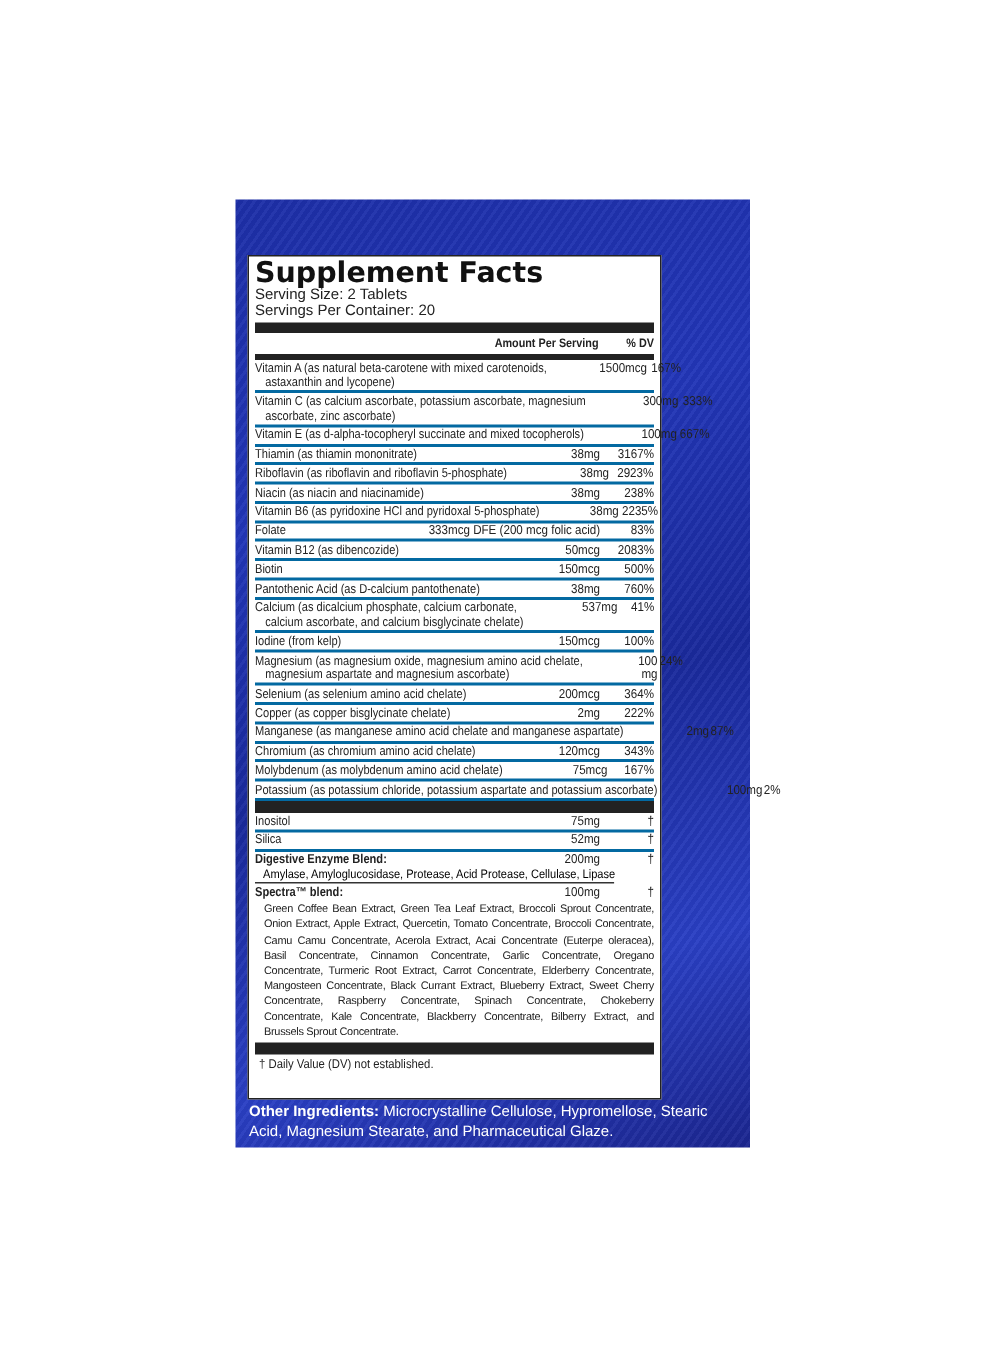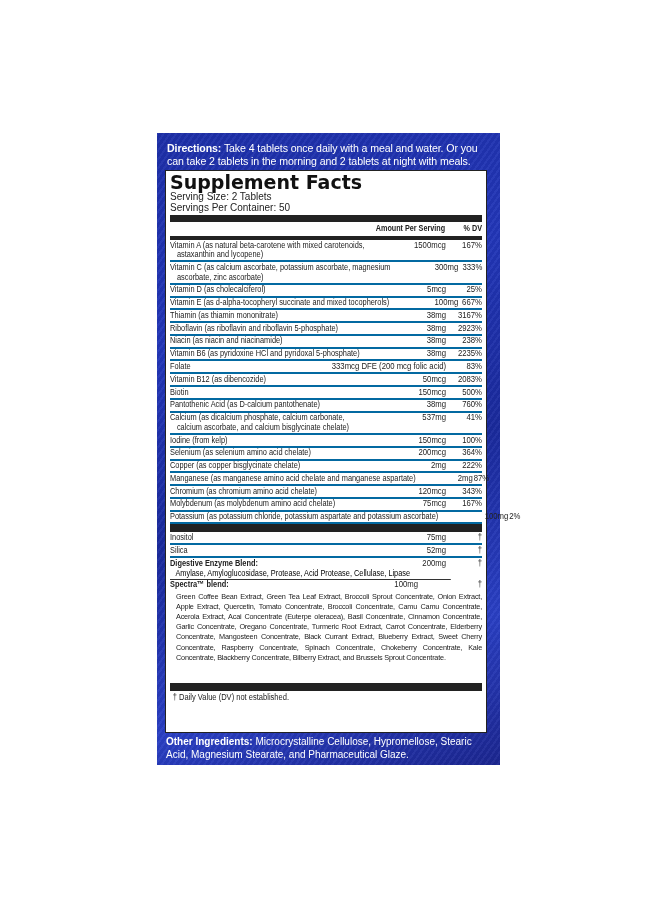--- a/index.html
+++ b/index.html
@@ -16,21 +16,21 @@
     content: ""; position: absolute; inset: 0;
     background: repeating-linear-gradient(125deg, rgba(255,255,255,0.04) 0 2px, rgba(0,0,0,0.04) 2px 5px);
     pointer-events: none;
   }
   .directions {
     position: absolute; left: 10px; top: 9px; width: 325px;
     color: #ffffff; font-size: 10.6px; line-height: 12.5px; letter-spacing: -0.1px; z-index: 1;
   }
   .directions b { font-weight: bold; }
   .label {
-    position: absolute; left: 8px; top: 37px; width: 322px; height: 563px;
+    position: absolute; left: 8px; top: 37px; width: 276px; height: 563px;
     background: #ffffff; box-sizing: border-box; padding: 0 4px; z-index: 1;
     border: 1px solid #222;
   }
   .sf-title {
     font-family: "DejaVu Sans", sans-serif; font-weight: bold; font-size: 19px;
     letter-spacing: 0px; margin-top: 1px; line-height: 20px; color: #111;
   }
   .serving { font-size: 10px; line-height: 10.5px; color: #222; }
   .bar-thick { height: 7px; background: #222; margin-top: 2px; }
   .hdr {
@@ -49,64 +49,56 @@
   .row .name .sub { padding-left: 8px; display: block; }
   .row .amt { width: 50px; text-align: right; transform: scaleX(0.9); transform-origin: right; }
   .row .dv { width: 36px; text-align: right; transform: scaleX(0.9); transform-origin: right; }
   .row.folate .name { flex: 0 0 auto; }
   .row.folate .amt { flex: 1; width: auto; }
   .sep { height: 8px; background: #222; margin: 0; }
   .row.blend .name b { font-weight: bold; }
   .blend-detail { font-size: 8.2px; line-height: 10px; padding-left: 6px; transform: scaleX(0.9); transform-origin: left; white-space: nowrap; }
   .spectra-text {
     font-size: 7.3px; line-height: 10.2px; color: #222; text-align: justify;
-    padding: 1px 0 20px 6px; letter-spacing: -0.2px;
+    padding: 1px 0 2px 6px; letter-spacing: -0.2px;
   }
   .footnote { font-size: 8.4px; line-height: 12px; padding-left: 3px; transform: scaleX(0.9); transform-origin: left; color: #222; }
   .other {
     position: absolute; left: 9px; top: 603px; width: 325px;
     color: #ffffff; font-size: 10px; line-height: 12.5px; z-index: 1;
   }
 </style>
 </head>
 <body>
 
 <div class="panel">
-  <div class="directions">
-    <b>Directions:</b><span> Take 4 tablets once daily with a meal and water. Or you can take 2 tablets in the morning and 2 tablets at night with meals.</span>
-  </div>
 
   <div class="label">
     <div class="sf-title">Supplement Facts</div>
     <div class="serving">Serving Size: 2 Tablets</div>
-    <div class="serving">Servings Per Container: 50</div>
+    <div class="serving">Servings Per Container: 20</div>
     <div class="bar-thick"></div>
     <div class="hdr">
       <span class="amt">Amount Per Serving</span>
       <span class="dv">% DV</span>
     </div>
     <div class="bar-mid"></div>
 
     <div id="nutrients">
         <div class="row">
           <span class="name"><span>Vitamin A (as natural beta-carotene with mixed carotenoids,</span><span class="sub">astaxanthin and lycopene)</span></span>
           <span class="amt">1500mcg</span>
           <span class="dv">167%</span>
         </div>
         <div class="row">
           <span class="name"><span>Vitamin C (as calcium ascorbate, potassium ascorbate, magnesium</span><span class="sub">ascorbate, zinc ascorbate)</span></span>
           <span class="amt">300mg</span>
           <span class="dv">333%</span>
         </div>
         <div class="row">
-          <span class="name"><span>Vitamin D (as cholecalciferol)</span></span>
-          <span class="amt">5mcg</span>
-          <span class="dv">25%</span>
-        </div>
-        <div class="row">
           <span class="name"><span>Vitamin E (as d-alpha-tocopheryl succinate and mixed tocopherols)</span></span>
           <span class="amt">100mg</span>
           <span class="dv">667%</span>
         </div>
         <div class="row">
           <span class="name"><span>Thiamin (as thiamin mononitrate)</span></span>
           <span class="amt">38mg</span>
           <span class="dv">3167%</span>
         </div>
         <div class="row">
@@ -146,20 +138,25 @@
         </div>
         <div class="row">
           <span class="name"><span>Calcium (as dicalcium phosphate, calcium carbonate,</span><span class="sub">calcium ascorbate, and calcium bisglycinate chelate)</span></span>
           <span class="amt">537mg</span>
           <span class="dv">41%</span>
         </div>
         <div class="row">
           <span class="name"><span>Iodine (from kelp)</span></span>
           <span class="amt">150mcg</span>
           <span class="dv">100%</span>
+        </div>
+        <div class="row">
+          <span class="name"><span>Magnesium (as magnesium oxide, magnesium amino acid chelate,</span><span class="sub">magnesium aspartate and magnesium ascorbate)</span></span>
+          <span class="amt">100 mg</span>
+          <span class="dv">24%</span>
         </div>
         <div class="row">
           <span class="name"><span>Selenium (as selenium amino acid chelate)</span></span>
           <span class="amt">200mcg</span>
           <span class="dv">364%</span>
         </div>
         <div class="row">
           <span class="name"><span>Copper (as copper bisglycinate chelate)</span></span>
           <span class="amt">2mg</span>
           <span class="dv">222%</span>
@@ -201,21 +198,21 @@
         </div>
       </div>
 
     <div class="row blend" style="border-bottom:none;align-items:center;">
       <span class="name"><b>Digestive Enzyme Blend:</b></span>
       <span class="amt">200mg</span>
       <span class="dv">†</span>
     </div>
     <div class="blend-detail" style="border-bottom:1px solid #333;">Amylase, Amyloglucosidase, Protease, Acid Protease, Cellulase, Lipase</div>
 
-    <div class="row blend" style="border-bottom:none;gap:28px;">
+    <div class="row blend" style="border-bottom:none;">
       <span class="name"><b>Spectra™ blend:</b></span>
       <span class="amt">100mg</span>
       <span class="dv">†</span>
     </div>
     <div class="spectra-text">Green Coffee Bean Extract, Green Tea Leaf Extract, Broccoli Sprout Concentrate, Onion Extract, Apple Extract, Quercetin, Tomato Concentrate, Broccoli Concentrate, Camu Camu Concentrate, Acerola Extract, Acai Concentrate (Euterpe oleracea), Basil Concentrate, Cinnamon Concentrate, Garlic Concentrate, Oregano Concentrate, Turmeric Root Extract, Carrot Concentrate, Elderberry Concentrate, Mangosteen Concentrate, Black Currant Extract, Blueberry Extract, Sweet Cherry Concentrate, Raspberry Concentrate, Spinach Concentrate, Chokeberry Concentrate, Kale Concentrate, Blackberry Concentrate, Bilberry Extract, and Brussels Sprout Concentrate.</div>
 
     <div class="sep"></div>
     <div class="footnote">† Daily Value (DV) not established.</div>
   </div>
 

